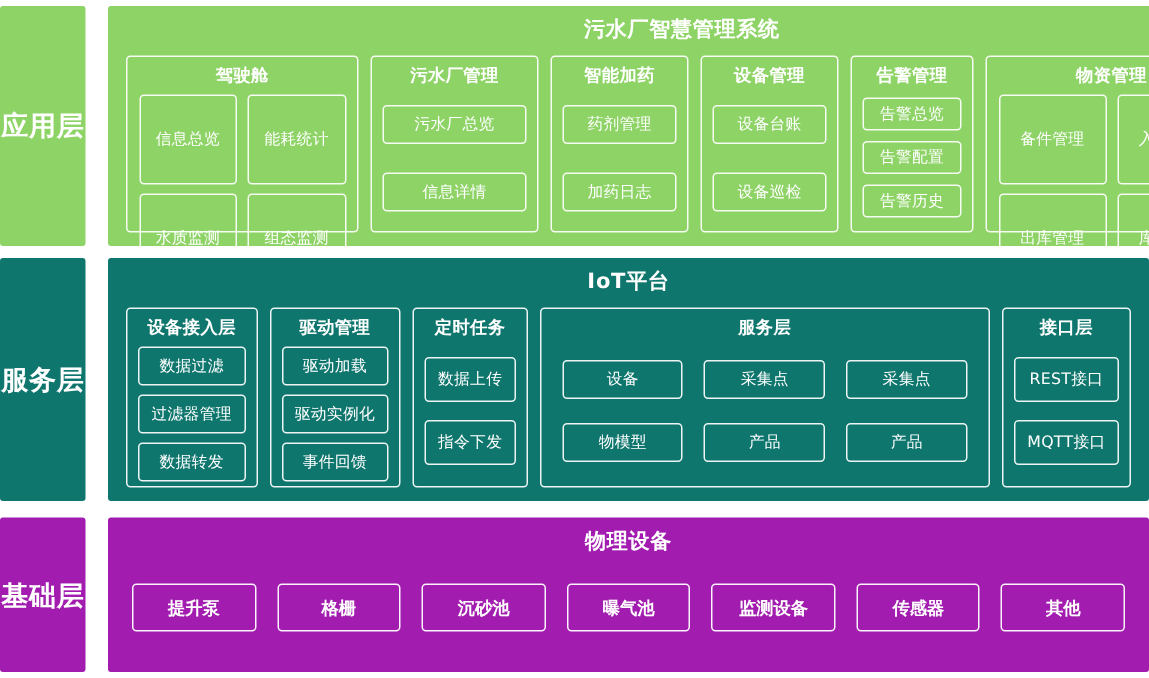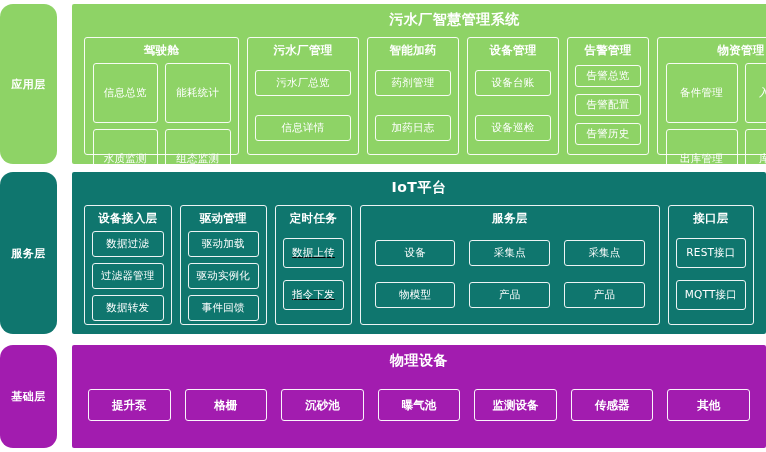--- a/index.html
+++ b/index.html
@@ -28,24 +28,24 @@
     align-items: stretch;
   }
 
   .layer-tag {
     width: 57px;
     flex: 0 0 57px;
     display: flex;
     align-items: center;
     justify-content: center;
     color: #ffffff;
-    font-size: 11px;
+    font-size: 18px;
     font-weight: bold;
     letter-spacing: 0.5px;
-    border-radius: 13px;
+    border-radius: 2px;
     text-align: center;
   }
 
   .layer-gap { flex: 0 0 15px; }
 
   .layer-panel {
     flex: 1 1 auto;
     border-radius: 2px;
     padding: 7px 12px 10px 12px;
     display: flex;
@@ -151,21 +151,21 @@
   .m-driver   { width: 88px; }
   .m-task     { width: 80px; }
   .m-service  { flex: 1 1 auto; }
   .m-iface    { width: 92px; }
 
   .m-access .chip,
   .m-driver .chip { width: 100%; }
   .m-access .items,
   .m-driver .items { align-content: space-evenly; }
 
-  .m-task .items { align-content: space-evenly; text-decoration: underline; }
+  .m-task .items { align-content: space-evenly; }
   .m-task .chip { width: 100%; min-height: 30px; }
 
   .m-service .items {
     align-content: space-evenly;
     gap: 8px 14px;
     padding: 0 6px;
   }
   .m-service .chip { width: calc(33.333% - 10px); min-height: 26px; }
 
   .m-iface .items { align-content: space-evenly; }

